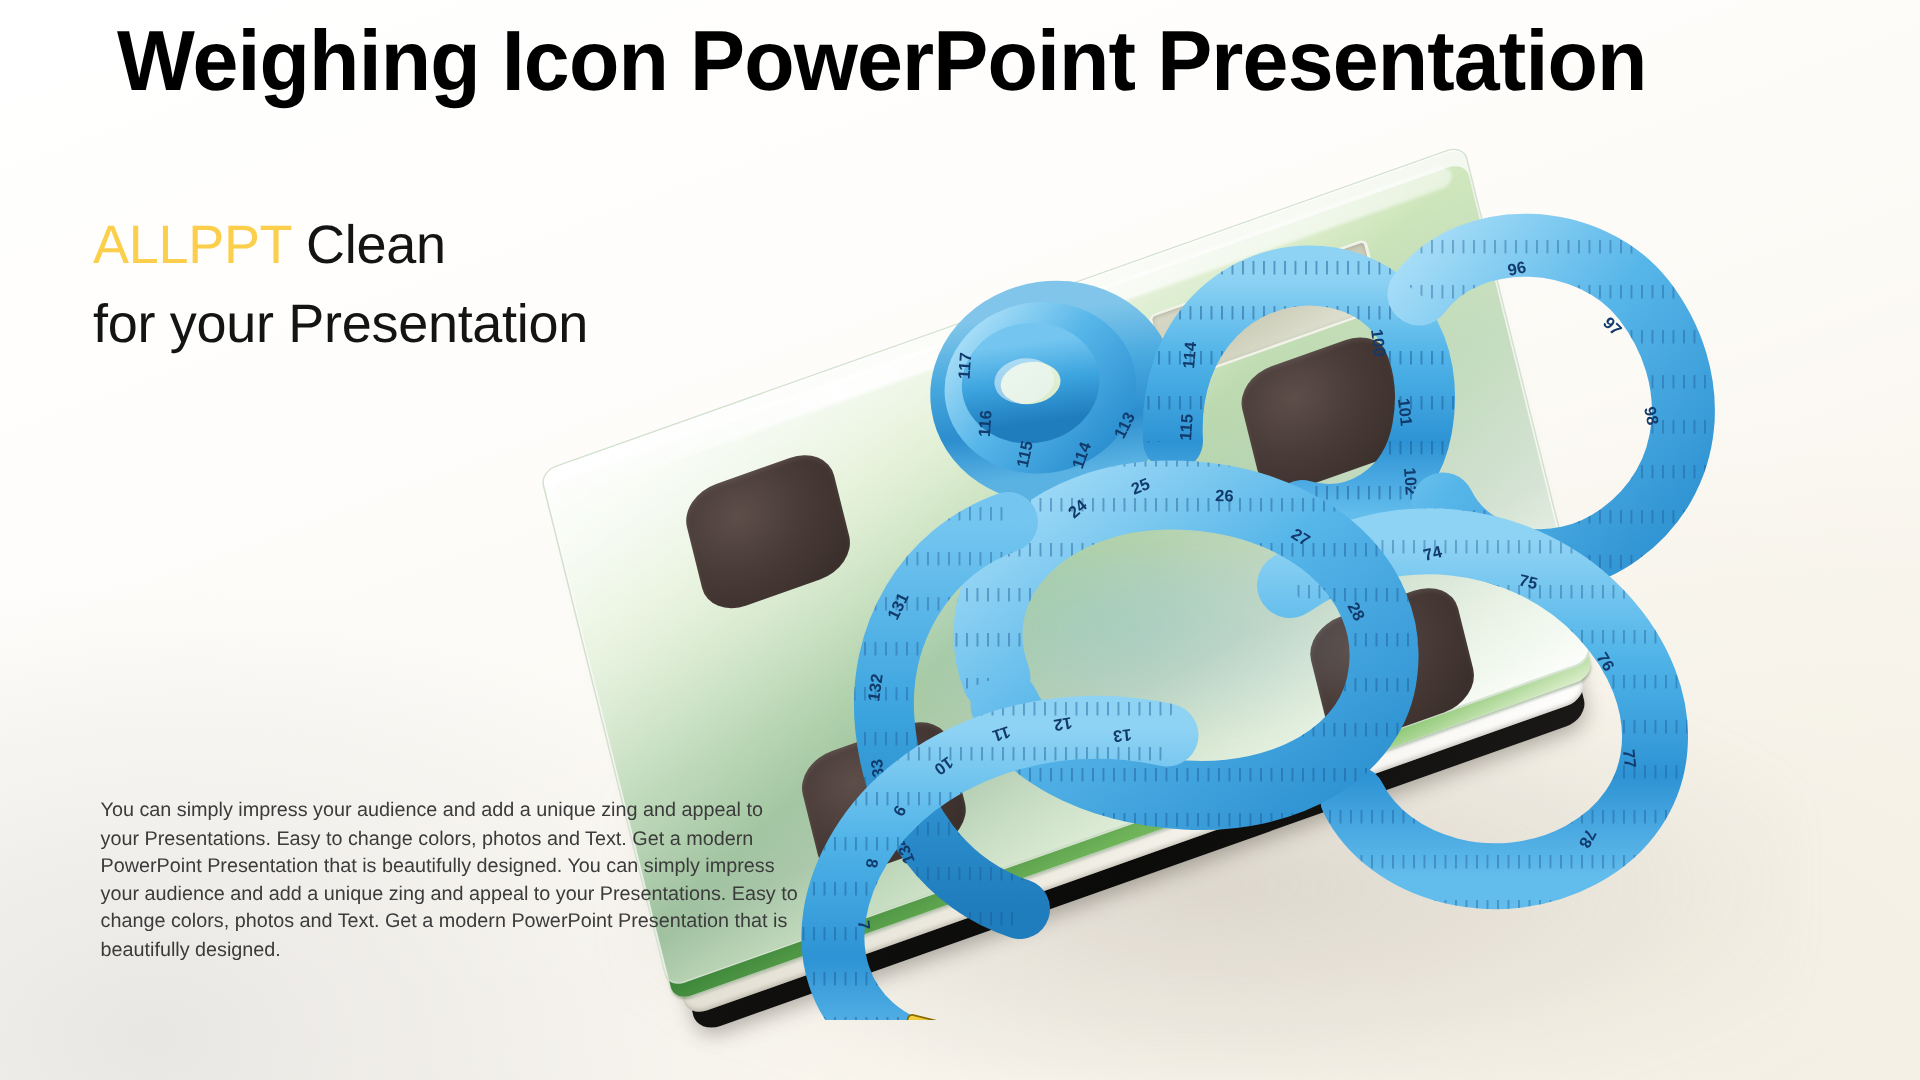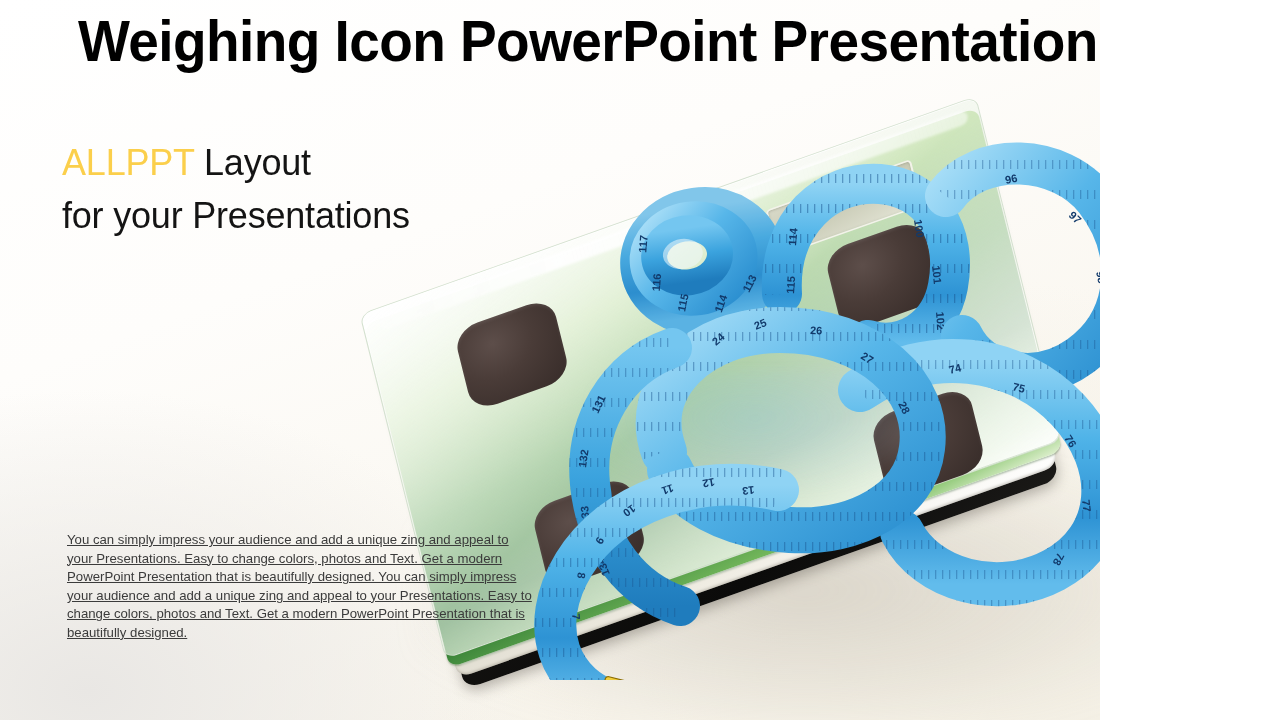--- a/index.html
+++ b/index.html
@@ -10,21 +10,21 @@
   body {
     width: 1280px;
     height: 720px;
     overflow: hidden;
     font-family: "Liberation Sans", sans-serif;
     background: #ffffff;
   }
 
   #slide {
     position: relative;
-    width: 1100px;
+    width: 1280px;
     height: 720px;
     overflow: hidden;
     background:
       radial-gradient(ellipse 900px 620px at 88% 92%, #f3efe4 0%, rgba(243,239,228,0) 62%),
       radial-gradient(ellipse 760px 520px at 8% 96%, #e9e7e4 0%, rgba(233,231,228,0) 58%),
       linear-gradient(160deg, #ffffff 0%, #fefdfb 34%, #faf7f0 68%, #f6f2e8 100%);
   }
 
   
   #title {
@@ -65,21 +65,20 @@
   #body-text {
     position: absolute;
     left: 67px;
     top: 531px;
     width: 465px;
     font-size: 13.2px;
     line-height: 18.6px;
     color: #3b3b3b;
     text-align: left;
     z-index: 6;
-    text-decoration: underline;
   }
 
   
   #photo {
     position: absolute;
     left: 340px;
     top: 120px;
     width: 940px;
     height: 560px;
     z-index: 2;
@@ -239,23 +238,23 @@
 </style>
 </head>
 <body>
 
 <div id="slide">
 
   <div id="title">Weighing Icon PowerPoint Presentation</div>
 
   <div id="heading">
     <div class="hline">
-      <span class="hl">ALLPPT</span><span> Layout</span>
+      <span class="hl">ALLPPT</span><span> Clean</span>
     </div>
-    <div class="hline">for your Presentations</div>
+    <div class="hline">for your Presentation</div>
   </div>
 
   <div id="photo">
 
     <div class="floor-shadow"></div>
 
     <div class="scale-wrap">
       <div class="base-black"></div>
       <div class="base-chrome"></div>
       <div class="platform-white"></div>

